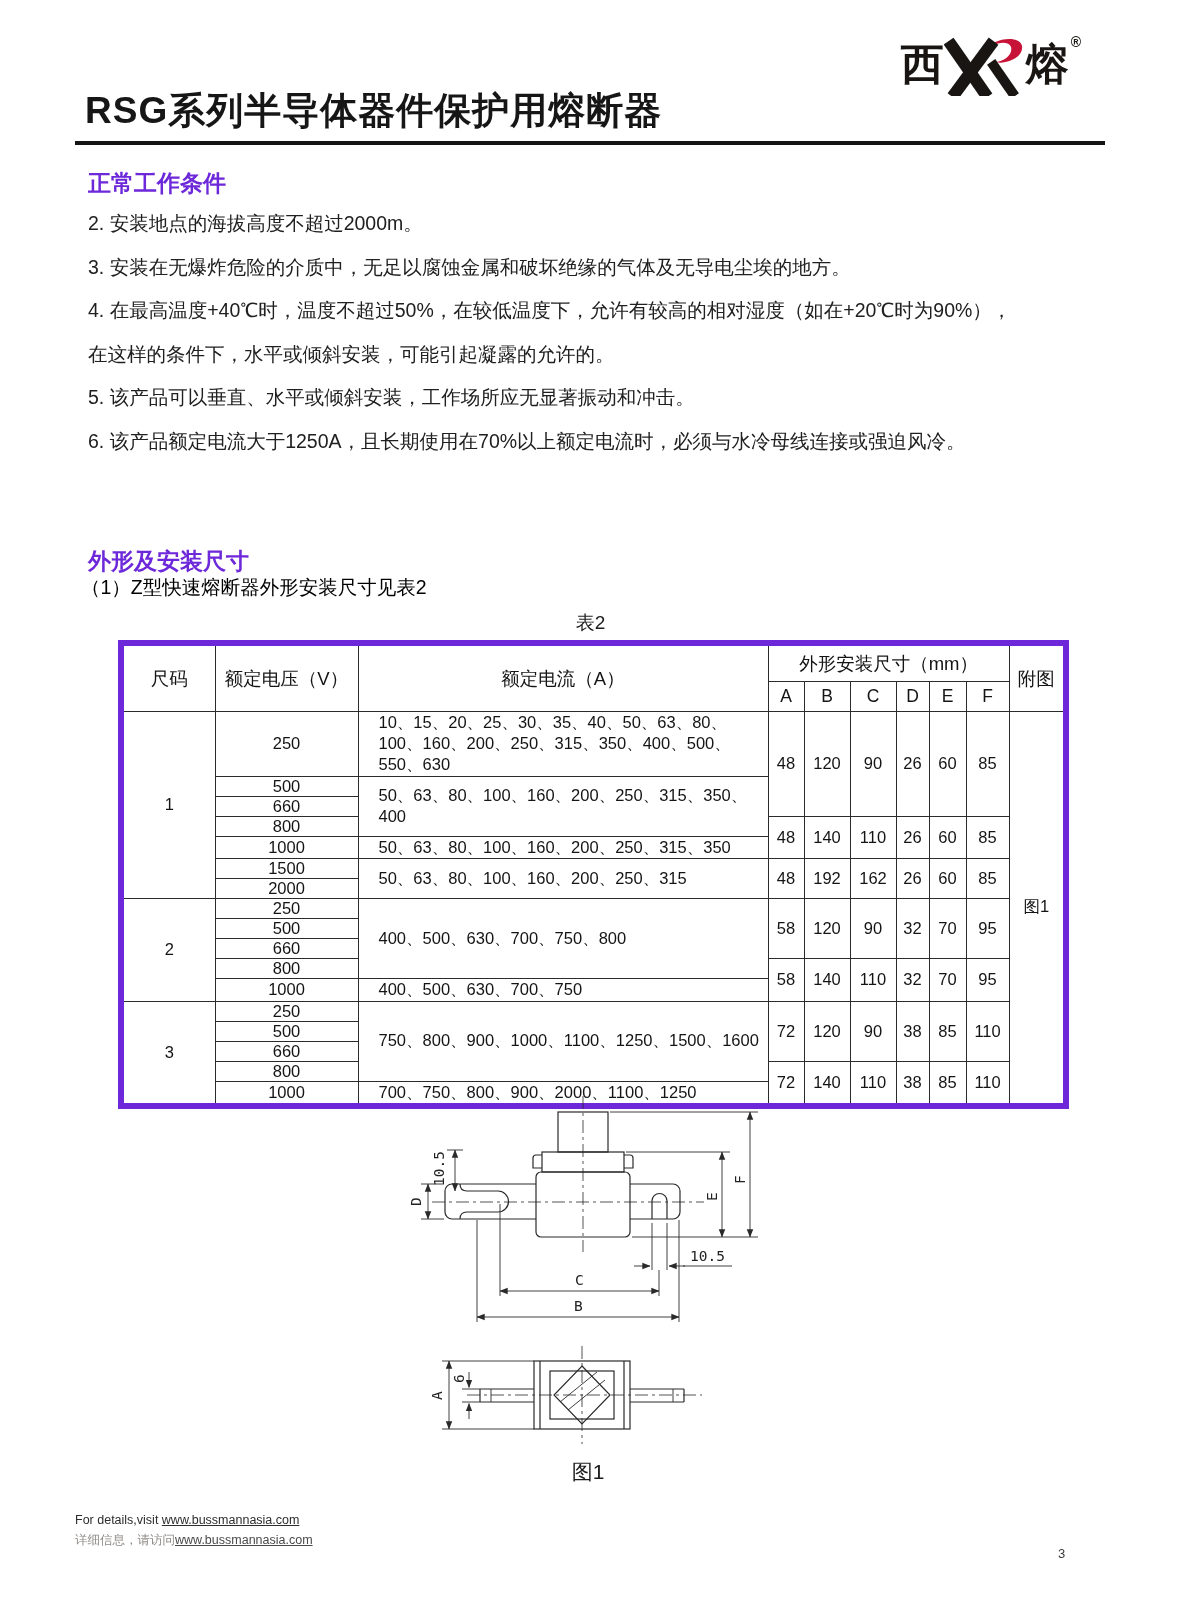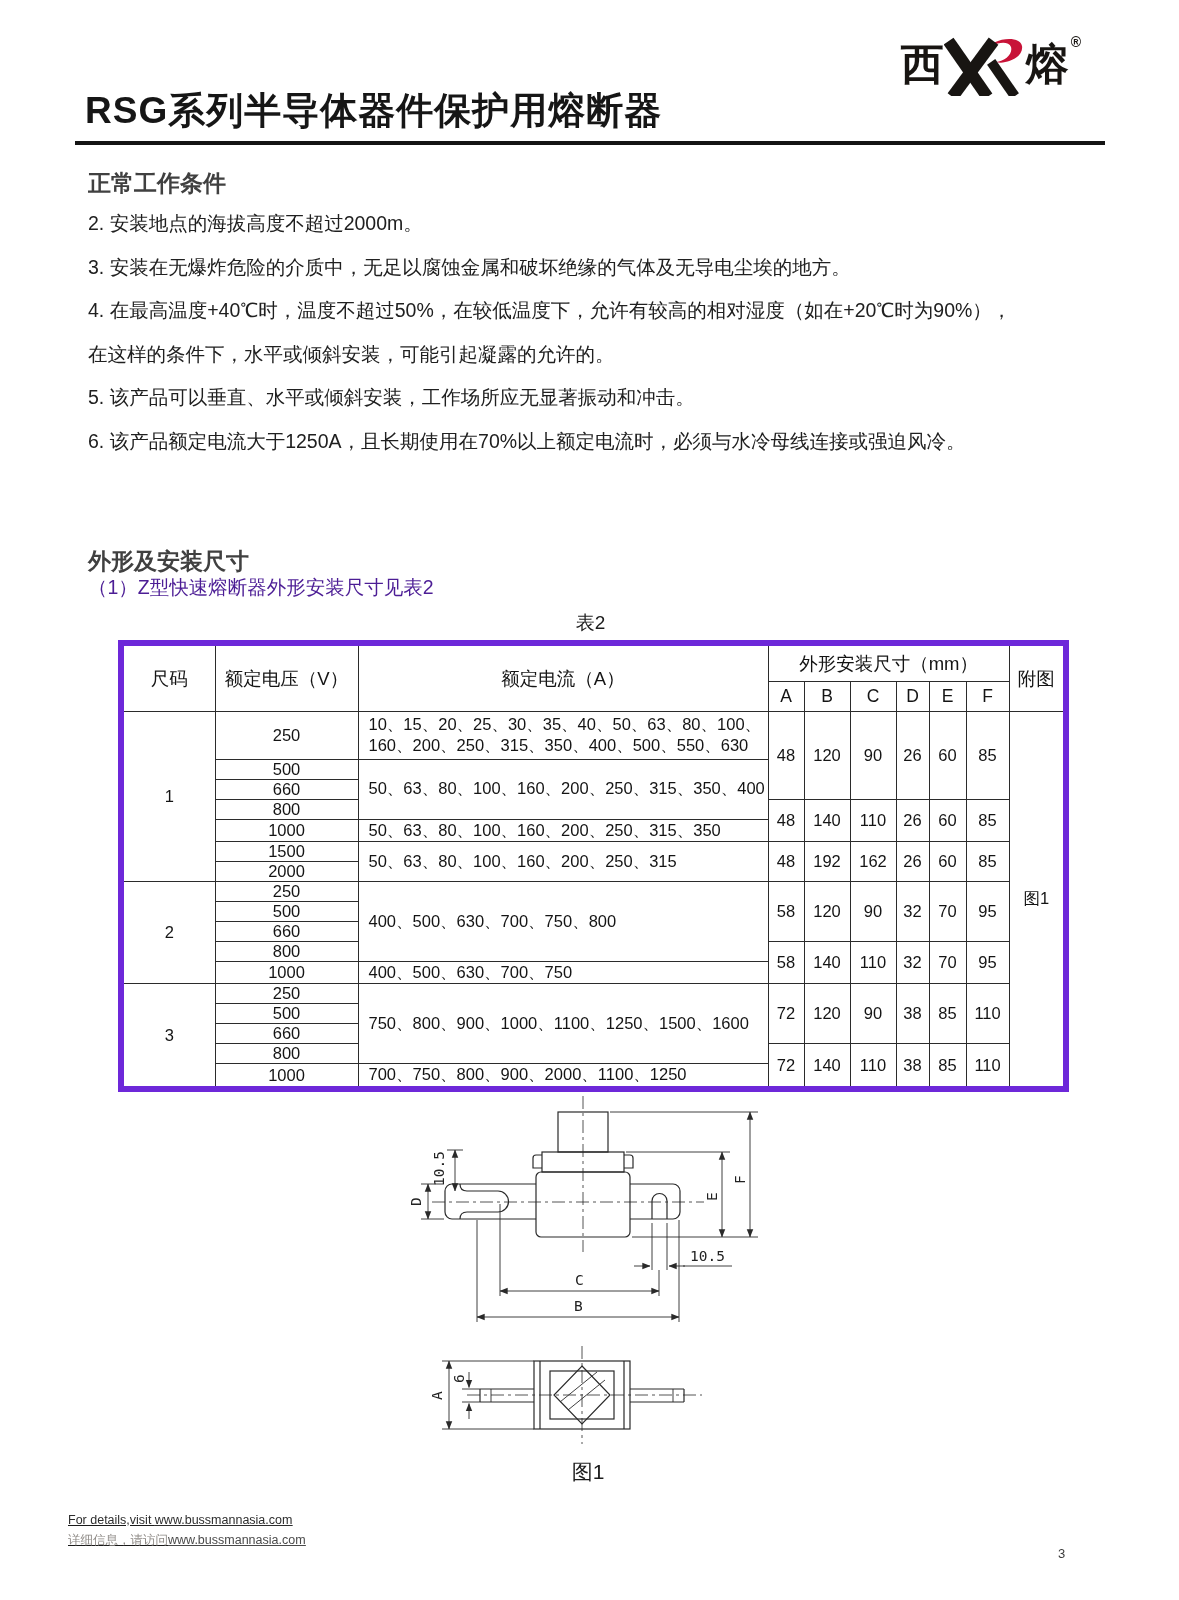--- a/index.html
+++ b/index.html
@@ -13,55 +13,55 @@
   .logo-cn{font-size:43px;font-weight:900;line-height:60px;color:#181512;letter-spacing:0;}
   .logo-xr{display:block;margin:0 -2px;}
   .logo-reg{font-size:14px;font-weight:700;color:#181512;margin-top:0px;}
   .page-title{
     position:absolute;left:85px;top:86px;font-size:37px;font-weight:700;
     letter-spacing:1px;color:#161616;white-space:nowrap;
   }
   .title-rule{position:absolute;left:75px;top:141px;width:1030px;height:4px;background:#141414;}
 
   
-  .h2{position:absolute;left:88px;font-size:23px;font-weight:700;color:#404040;}
+  .h2{position:absolute;left:88px;font-size:23px;font-weight:700;color:#6d28d9;}
   #cond-heading{top:168px;}
   #dim-heading{top:546px;}
   .cond-list{position:absolute;left:88px;top:214px;width:1010px;}
   .cond-list p{margin:0 0 24px 0;font-size:19.5px;line-height:19.5px;color:#202020;white-space:nowrap;}
-  .dim-note{position:absolute;left:88px;top:574px;font-size:19.5px;color:#4c1d95;}
+  .dim-note{position:absolute;left:81px;top:574px;font-size:19.5px;color:#000000;}
   .table-caption{position:absolute;left:118px;top:610px;width:945px;text-align:center;font-size:19px;color:#1b1b1b;}
 
   
   .tbl-wrap{position:absolute;left:118px;top:640px;}
   table.dims{border-collapse:collapse;table-layout:fixed;width:945px;border:6px solid #6d28d9;}
   table.dims th,table.dims td{
     border:1px solid #2b2b2b;text-align:center;vertical-align:middle;
     padding:0 2px;color:#141414;overflow:hidden;
   }
   table.dims thead tr:nth-child(1){height:38px;}
   table.dims thead tr:nth-child(2){height:30px;}
   table.dims th{font-weight:500;font-size:18.5px;}
   table.dims thead tr:nth-child(2) th{font-size:17.5px;}
   table.dims tbody tr{height:20px;}
   table.dims tbody tr:first-child{height:48px;}
   table.dims td{font-size:16.5px;}
-  table.dims td.cur{text-align:left;padding-left:10px;line-height:1.3;letter-spacing:0;margin-left:23px;}
+  table.dims td.cur{text-align:left;padding-left:20px;line-height:1.3;letter-spacing:0;margin-left:23px;}
 
   
   .figure{position:absolute;left:392px;top:1084px;width:400px;}
   .figure svg{display:block;}
   .fig-caption{margin-top:6px;text-align:center;font-size:21px;color:#1b1b1b;width:400px;margin-left:-4px;}
   .draw{stroke:#2a2a2a;stroke-width:1.2;fill:none;}
   .thin{stroke:#2a2a2a;stroke-width:0.9;fill:none;}
   .cline{stroke:#2a2a2a;stroke-width:0.8;fill:none;stroke-dasharray:13 4 3 4;}
   .dimtxt{font-family:"DejaVu Sans Mono",monospace;font-size:14.5px;fill:#222;}
 
   
-  .footer{position:absolute;left:68px;top:1510px;font-size:12.5px;line-height:20px;text-decoration:underline;}
+  .footer{position:absolute;left:75px;top:1510px;font-size:12.5px;line-height:20px;}
   .footer .en{color:#2d2d2d;}
   .footer .cn{color:#8e8a86;}
   .footer a{color:inherit;text-decoration:underline;cursor:pointer;}
   .footer .cn a{color:#4a4a4a;}
   .page-number{position:absolute;left:1058px;top:1546px;font-size:13px;color:#3c3c3c;}
 </style>
 </head>
 <body>
 
 <div class="page">

